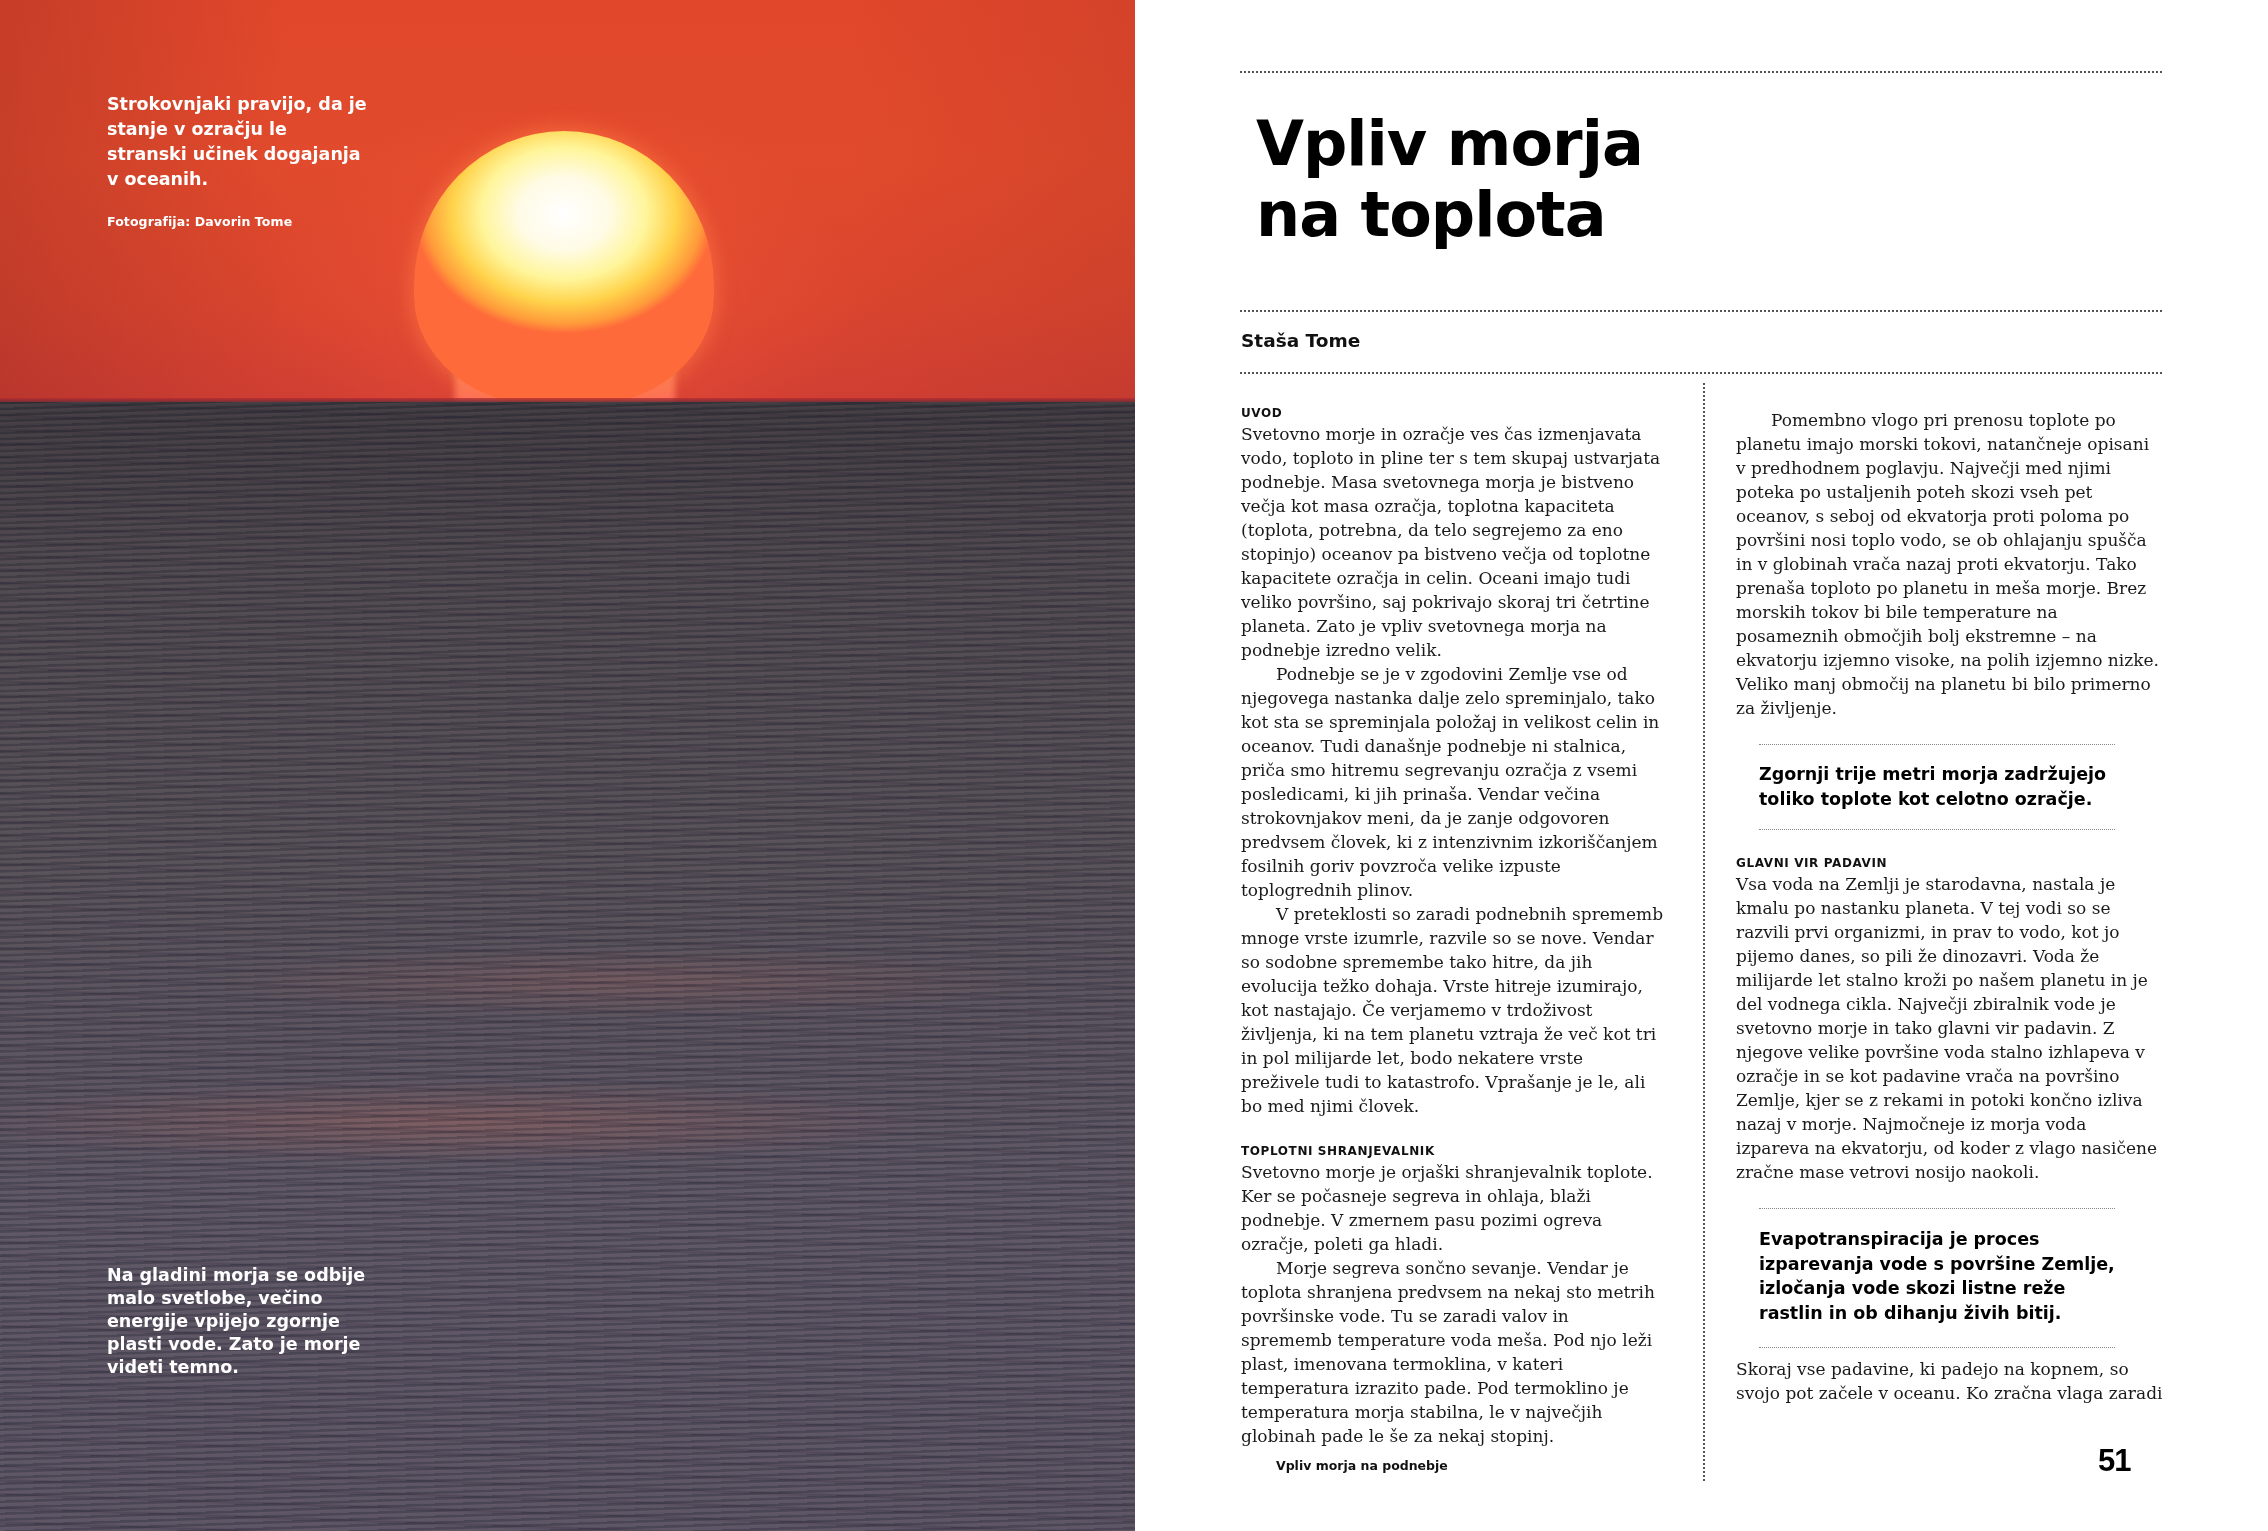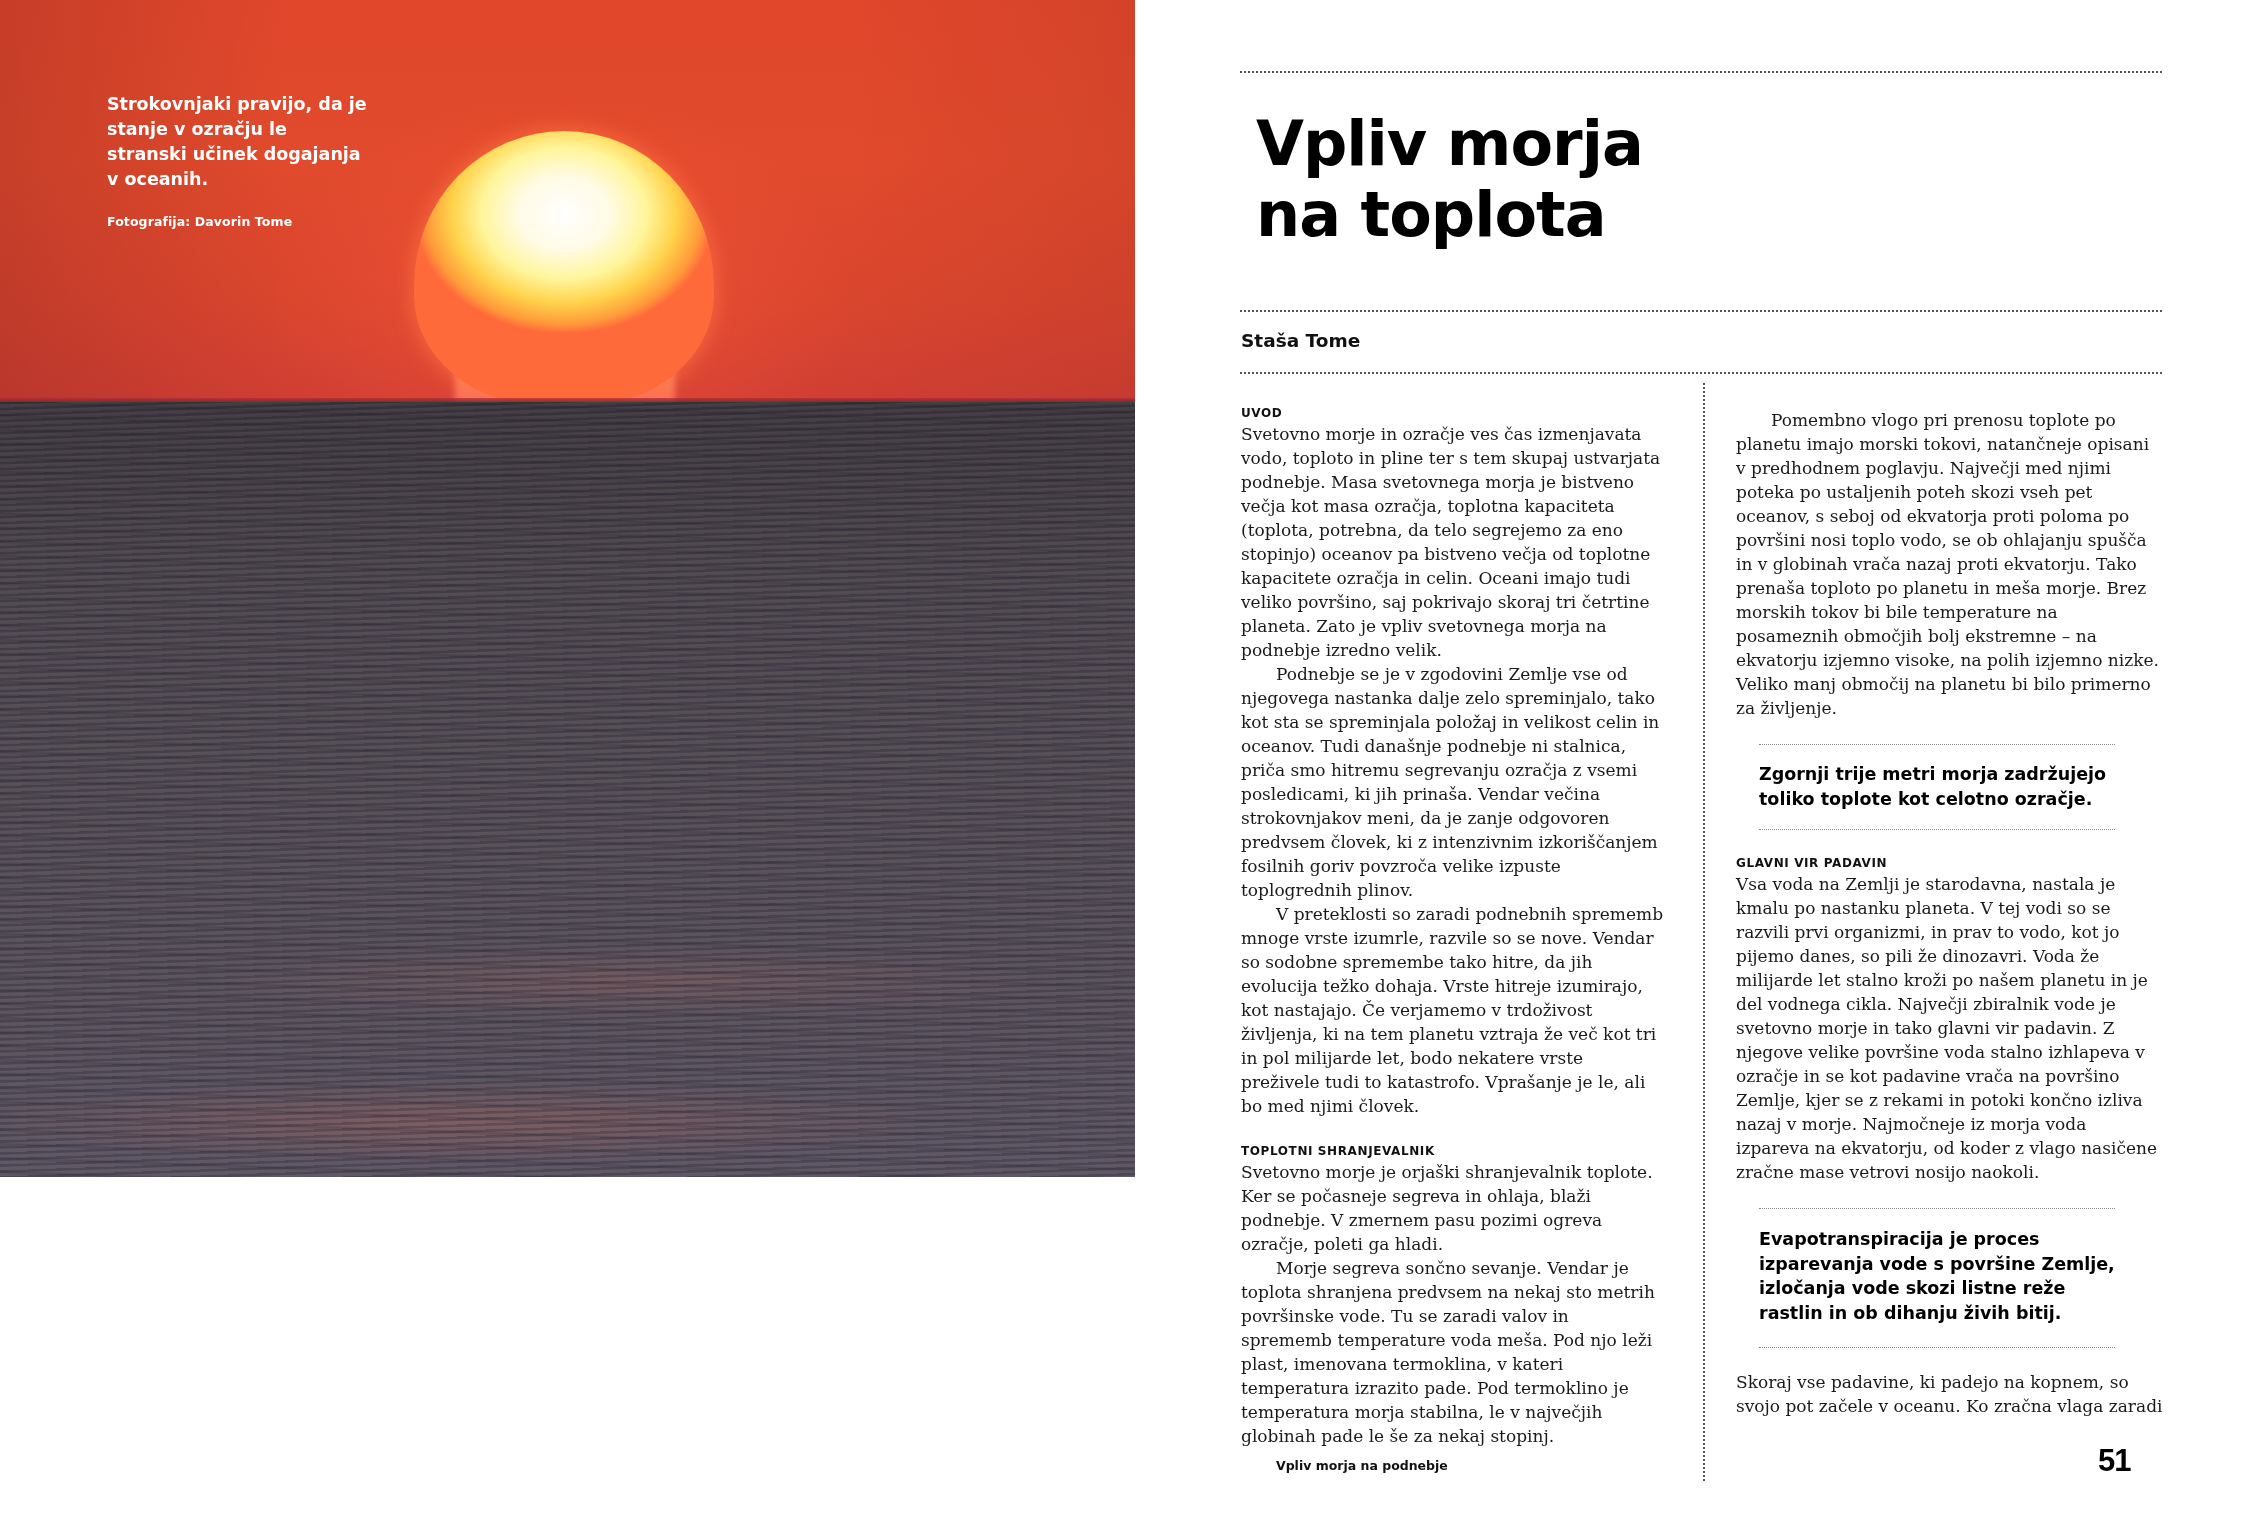--- a/index.html
+++ b/index.html
@@ -2,21 +2,21 @@
 <html><head>
 <meta charset="utf-8">
 <style>
   html, body { margin: 0; padding: 0; }
   body {
     width: 2268px; height: 1531px; position: relative; overflow: hidden;
     background: #ffffff; color: #111;
   }
   
   .photo {
-    position: absolute; left: 0; top: 0; width: 1135px; height: 1177px; overflow: hidden;
+    position: absolute; left: 0; top: 0; width: 1135px; height: 1531px; overflow: hidden;
     background: #15803d;
   }
   .sky {
     position: absolute; left: 0; top: 0; width: 100%; height: 405px;
     background:
       radial-gradient(ellipse 420px 300px at 563px 300px, rgba(255,90,60,0.55), rgba(255,90,60,0) 70%),
       linear-gradient(180deg, #e0472b 0%, #e14a2c 40%, #d9452e 75%, #cf3e33 100%);
   }
   .sky::after {
     content: ""; position: absolute; inset: 0;
@@ -141,17 +141,17 @@
 
 <div class="vdivider"></div>
 
 <div class="col col-right">
   <p class="indent" style="margin-top:4px">Pomembno vlogo pri prenosu toplote po planetu imajo morski tokovi, natančneje opisani v predhodnem poglavju. Največji med njimi poteka po ustaljenih poteh skozi vseh pet oceanov, s seboj od ekvatorja proti poloma po površini nosi toplo vodo, se ob ohlajanju spušča in v globinah vrača nazaj proti ekvatorju. Tako prenaša toploto po planetu in meša morje. Brez morskih tokov bi bile temperature na posameznih območjih bolj ekstremne – na ekvatorju izjemno visoke, na polih izjemno nizke. Veliko manj območij na planetu bi bilo primerno za življenje.</p>
   <div class="pullquote pq1">Zgornji trije metri morja zadržujejo toliko toplote kot celotno ozračje.</div>
   <div style="height:24px"></div>
   <h3 class="sec-head">GLAVNI VIR PADAVIN</h3>
   <p>Vsa voda na Zemlji je starodavna, nastala je kmalu po nastanku planeta. V tej vodi so se razvili prvi organizmi, in prav to vodo, kot jo pijemo danes, so pili že dinozavri. Voda že milijarde let stalno kroži po našem planetu in je del vodnega cikla. Največji zbiralnik vode je svetovno morje in tako glavni vir padavin. Z njegove velike površine voda stalno izhlapeva v ozračje in se kot padavine vrača na površino Zemlje, kjer se z rekami in potoki končno izliva nazaj v morje. Najmočneje iz morja voda izpareva na ekvatorju, od koder z vlago nasičene zračne mase vetrovi nosijo naokoli.</p>
   <div class="pullquote pq2">Evapotranspiracija je proces izparevanja vode s površine Zemlje, izločanja vode skozi listne reže rastlin in ob dihanju živih bitij.</div>
-  <p style="margin-top:22px">Skoraj vse padavine, ki padejo na kopnem, so svojo pot začele v oceanu. Ko zračna vlaga zaradi</p>
+  <p style="margin-top:9px">Skoraj vse padavine, ki padejo na kopnem, so svojo pot začele v oceanu. Ko zračna vlaga zaradi</p>
 </div>
 
 <div class="footer-title">Vpliv morja na podnebje</div>
 <div class="page-number">51</div>
 
 </body></html>

